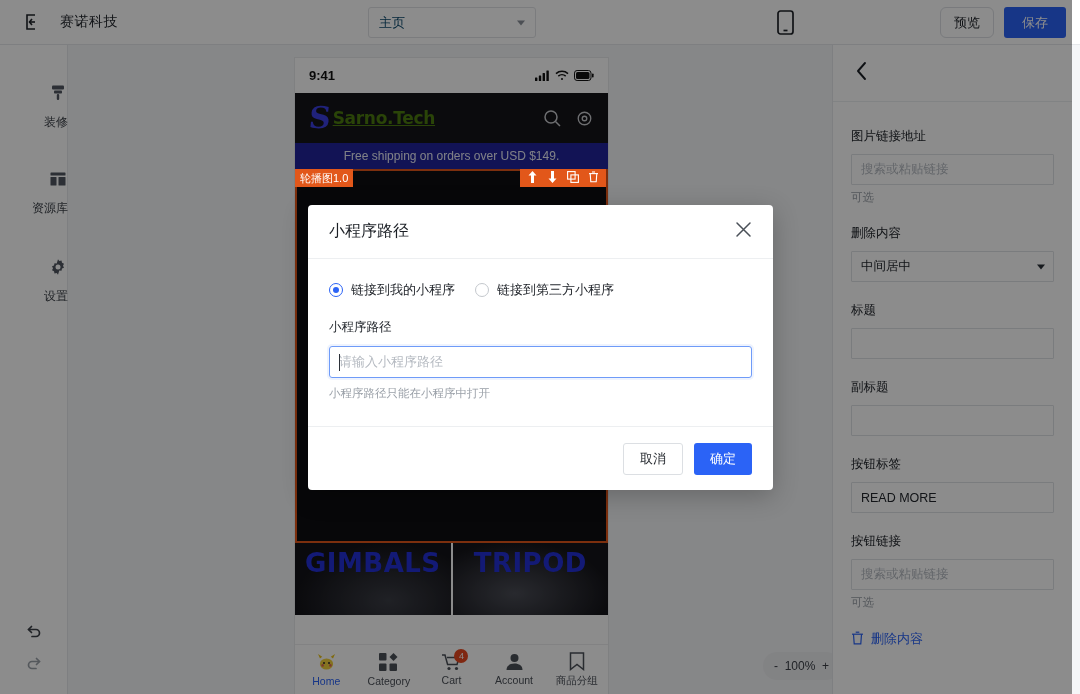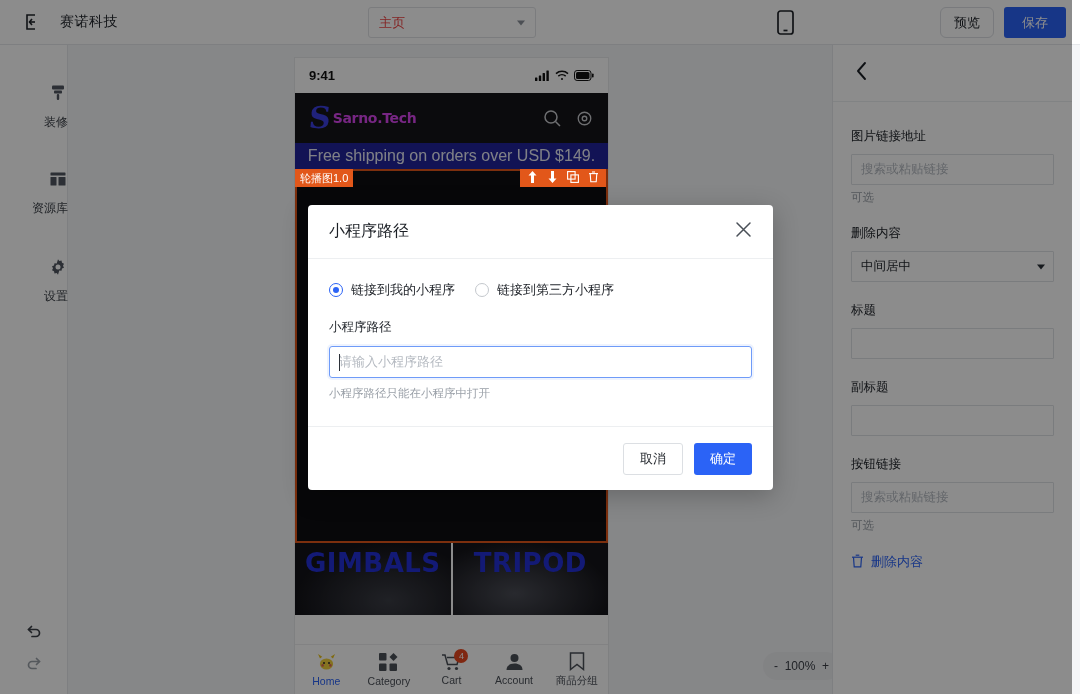--- a/index.html
+++ b/index.html
@@ -21,21 +21,21 @@
     display: flex; align-items: center;
   }
   .hdr-logo { margin-left: 22px; width: 22px; height: 22px; display:flex; align-items:center; justify-content:center; }
   .hdr-brand {
     margin-left: 16px; font-size: 14px; color: #1f2329; letter-spacing: .5px;
   }
   .page-select {
     position: absolute; left: 368px; top: 7px; width: 168px; height: 31px;
     border: 1px solid #e0e2e6; border-radius: 3px; background: #fff;
     display: flex; align-items: center; padding: 0 10px;
-    font-size: 13px; color: #ef4444;
+    font-size: 13px; color: #0c4a6e;
   }
   .page-select .caret {
     position: absolute; right: 10px; top: 50%; transform: translateY(-50%);
     width: 0; height: 0; border-left: 4px solid transparent; border-right: 4px solid transparent;
     border-top: 5px solid #8a9099;
   }
   .device-icon { position: absolute; left: 777px; top: 10px; }
   .btn-preview {
     position: absolute; right: 86px; top: 7px; width: 54px; height: 31px;
     border: 1px solid #dcdfe3; border-radius: 6px; background: #fff;
@@ -82,27 +82,28 @@
   .shop-header {
     height: 50px; background: #151519; display: flex; align-items: center;
     padding: 0 14px; justify-content: space-between;
   }
   .shop-logo { display: flex; align-items: center; gap: 2px; }
   .logo-s {
     font-size: 30px; font-weight: bold; color: #3b3fe0;
     font-family: "DejaVu Serif", serif; line-height: 1; transform: skewX(-6deg);
   }
   .logo-txt {
-    font-size: 14px; font-weight: bold; color: #d946ef; letter-spacing: -.3px;
+    font-size: 17px; font-weight: bold; color: #4d7c0f; letter-spacing: -.3px;
     font-family: "DejaVu Sans", sans-serif;
+    text-decoration: underline;
   }
   .shop-icons { display: flex; gap: 13px; align-items: center; }
   .ship-banner {
     height: 26px; background: #21249c; color: #e9eaf5;
-    display: flex; align-items: center; justify-content: center; font-size: 16px;
+    display: flex; align-items: center; justify-content: center; font-size: 12px;
   }
   .block-sel { position: relative; border: 2px solid #e2571a; }
   .block-tag {
     position: absolute; left: -2px; top: -2px; height: 18px; background: #e2571a;
     color: #fff; font-size: 11px; padding: 0 5px; display: flex; align-items: center; z-index: 3;
   }
   .block-tools {
     position: absolute; right: 0; top: -2px; height: 18px; background: #e2571a;
     display: flex; align-items: center; gap: 9px; padding: 0 7px; z-index: 3;
   }
@@ -475,20 +476,24 @@
         <div class="fld">
           <div class="fld-lbl">标题</div>
           <div class="fld-inp"></div>
         </div>
 
         <div class="fld">
           <div class="fld-lbl">副标题</div>
           <div class="fld-inp"></div>
         </div>
 
+        <div class="fld">
+          <div class="fld-lbl">按钮标签</div>
+          <div class="fld-inp">READ MORE</div>
+        </div>
 
         <div class="fld">
           <div class="fld-lbl">按钮链接</div>
           <div class="fld-inp ph">搜索或粘贴链接</div>
           <div class="fld-hint">可选</div>
         </div>
 
         <div class="del-row">
           <span>
             <svg width="13" height="14" viewBox="0 0 13 14" fill="none" stroke="#2b63f6" stroke-width="1.2">

